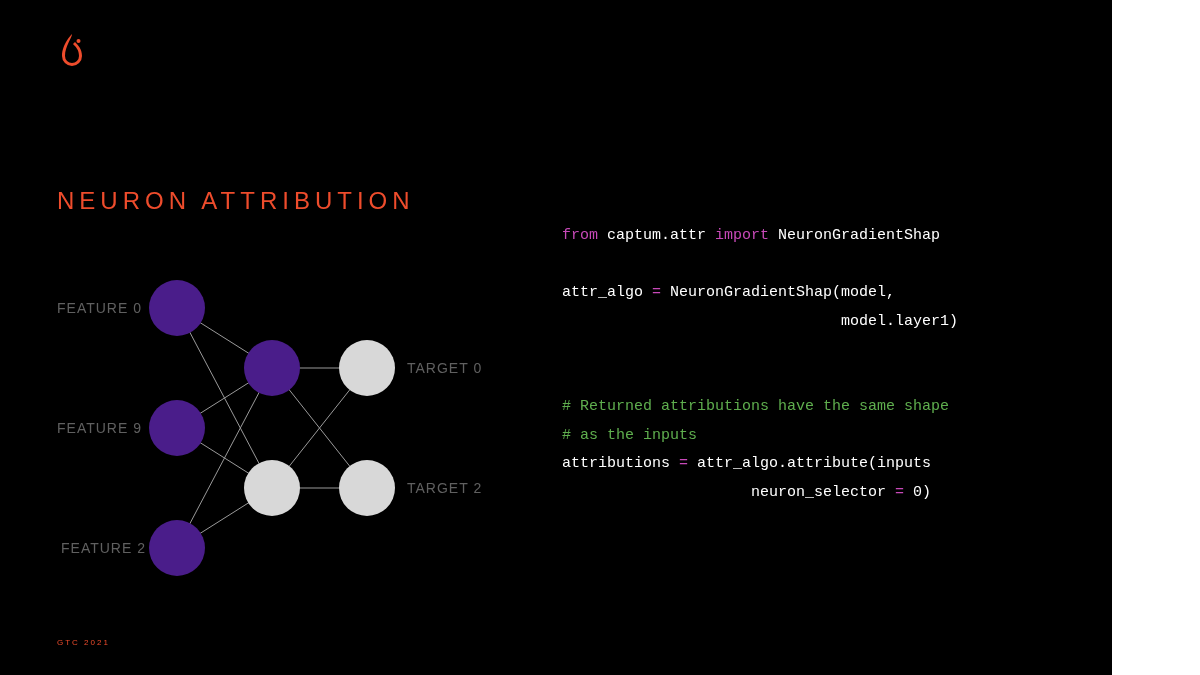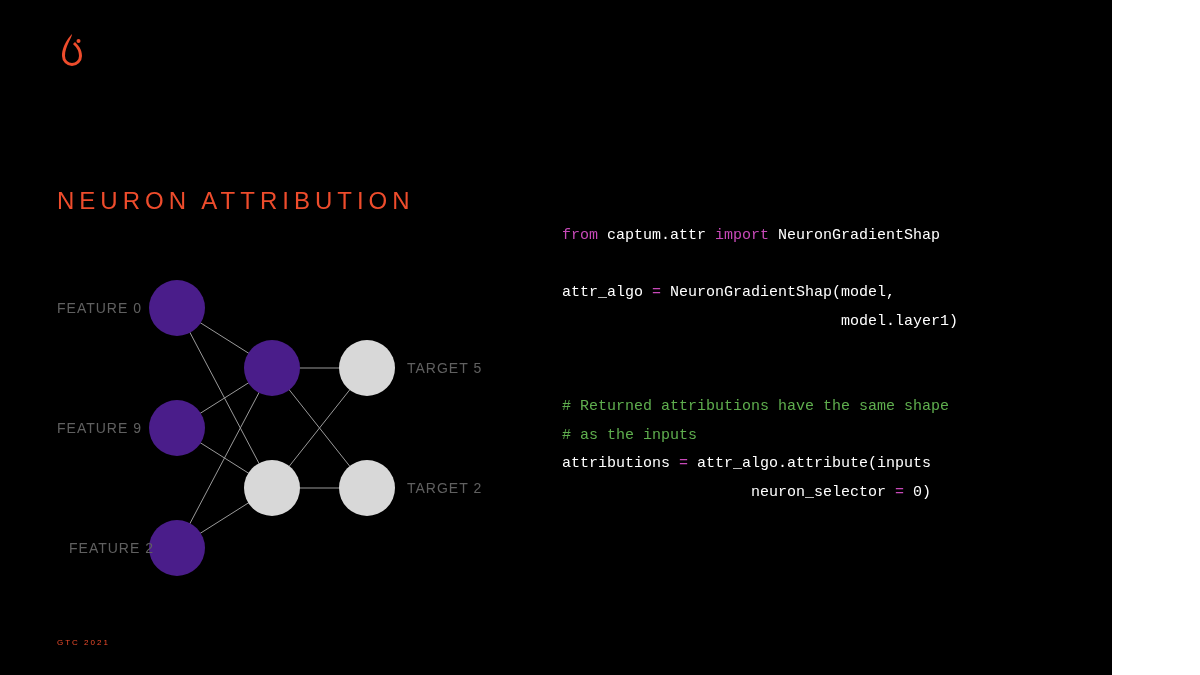--- a/index.html
+++ b/index.html
@@ -68,23 +68,23 @@
 
         <circle cx="215" cy="108" r="28" fill="#4a1d8a"></circle>
         <circle cx="215" cy="228" r="28" fill="#d8d8d8"></circle>
 
         <circle cx="310" cy="108" r="28" fill="#d8d8d8"></circle>
         <circle cx="310" cy="228" r="28" fill="#d8d8d8"></circle>
       </svg>
 
       <div class="flabel" style="left:0; top:40px;">FEATURE 0</div>
       <div class="flabel" style="left:0; top:160px;">FEATURE 9</div>
-      <div class="flabel" style="left:12px; top:280px;">FEATURE 2</div>
+      <div class="flabel" style="left:4px; top:280px;">FEATURE 2</div>
 
-      <div class="tlabel" style="left:350px; top:100px;">TARGET 5</div>
+      <div class="tlabel" style="left:350px; top:100px;">TARGET 0</div>
       <div class="tlabel" style="left:350px; top:220px;">TARGET 2</div>
     </div>
 
     <div class="footer">GTC 2021</div>
   </div>
 
   <div class="right">
     <div class="code"><span class="kw">from</span><span> captum.attr </span><span class="kw">import</span><span> NeuronGradientShap</span>
 
 <span>attr_algo </span><span class="kw">=</span><span> NeuronGradientShap(model,</span>

